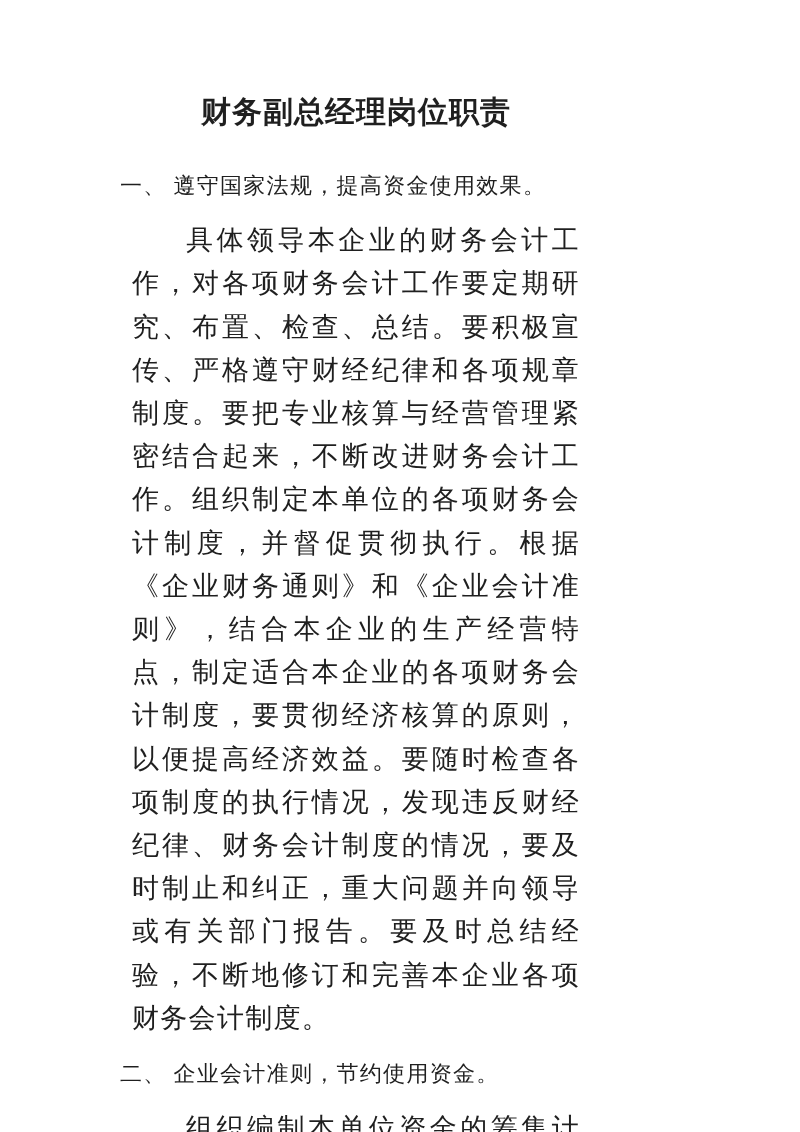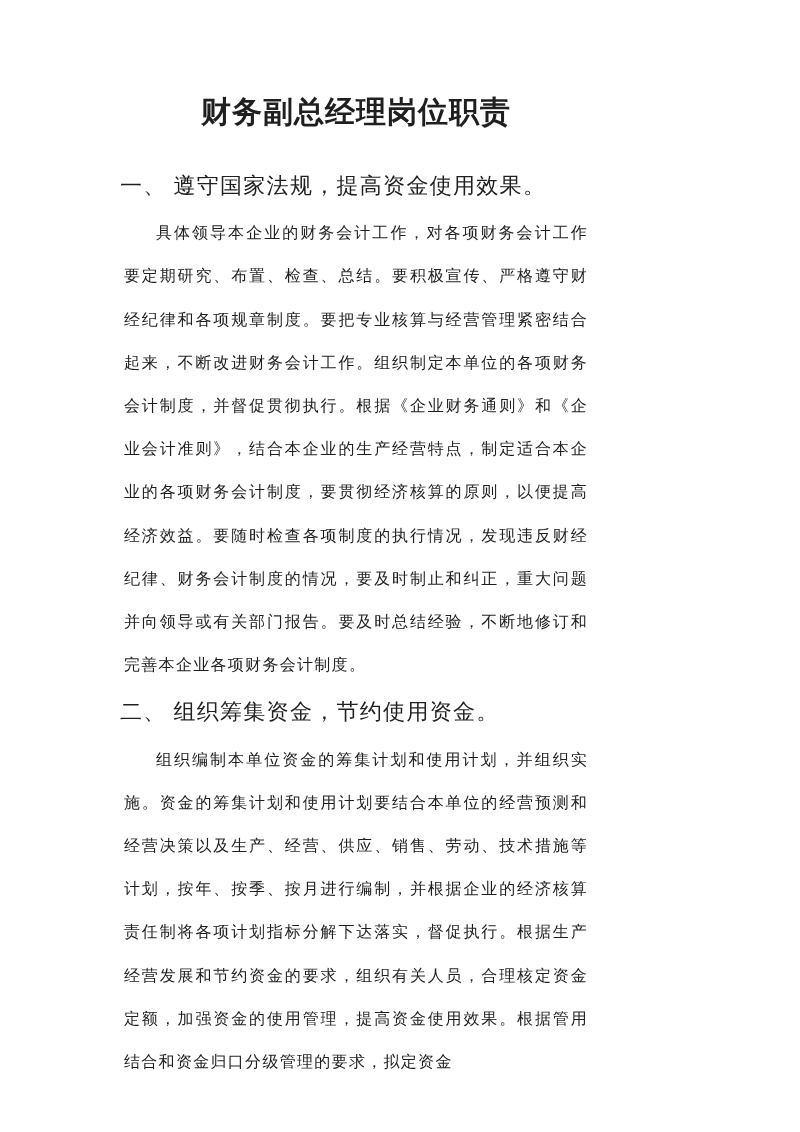--- a/index.html
+++ b/index.html
@@ -29,39 +29,39 @@
   }
   .sec-heading {
     margin: 0;
     font-size: 22px;
     font-weight: 400;
     line-height: 43.2px;
     letter-spacing: 1.3px;
     text-align: left;
   }
   .sec-body {
-    margin: 4px;
-    font-size: 16px;
+    margin: 12px;
+    font-size: 27px;
     font-weight: 400;
     line-height: 43.2px;
     letter-spacing: 1.3px;
     text-indent: 2em;
     text-align: justify;
   }
 </style>
 </head>
 <body>
 
 <div class="page">
 
   <h1 class="doc-title">财务副总经理岗位职责</h1>
 
   <section>
     <p class="sec-heading">一、 遵守国家法规，提高资金使用效果。</p>
     <p class="sec-body">具体领导本企业的财务会计工作，对各项财务会计工作要定期研究、布置、检查、总结。要积极宣传、严格遵守财经纪律和各项规章制度。要把专业核算与经营管理紧密结合起来，不断改进财务会计工作。组织制定本单位的各项财务会计制度，并督促贯彻执行。根据《企业财务通则》和《企业会计准则》，结合本企业的生产经营特点，制定适合本企业的各项财务会计制度，要贯彻经济核算的原则，以便提高经济效益。要随时检查各项制度的执行情况，发现违反财经纪律、财务会计制度的情况，要及时制止和纠正，重大问题并向领导或有关部门报告。要及时总结经验，不断地修订和完善本企业各项财务会计制度。</p>
   </section>
 
   <section>
-    <p class="sec-heading">二、 组织筹集资金，节约使用资金。</p>
+    <p class="sec-heading">二、 企业会计准则，节约使用资金。</p>
     <p class="sec-body">组织编制本单位资金的筹集计划和使用计划，并组织实施。资金的筹集计划和使用计划要结合本单位的经营预测和经营决策以及生产、经营、供应、销售、劳动、技术措施等计划，按年、按季、按月进行编制，并根据企业的经济核算责任制将各项计划指标分解下达落实，督促执行。根据生产经营发展和节约资金的要求，组织有关人员，合理核定资金定额，加强资金的使用管理，提高资金使用效果。根据管用结合和资金归口分级管理的要求，拟定资金</p>
   </section>
 
 </div>
 
 </body></html>

